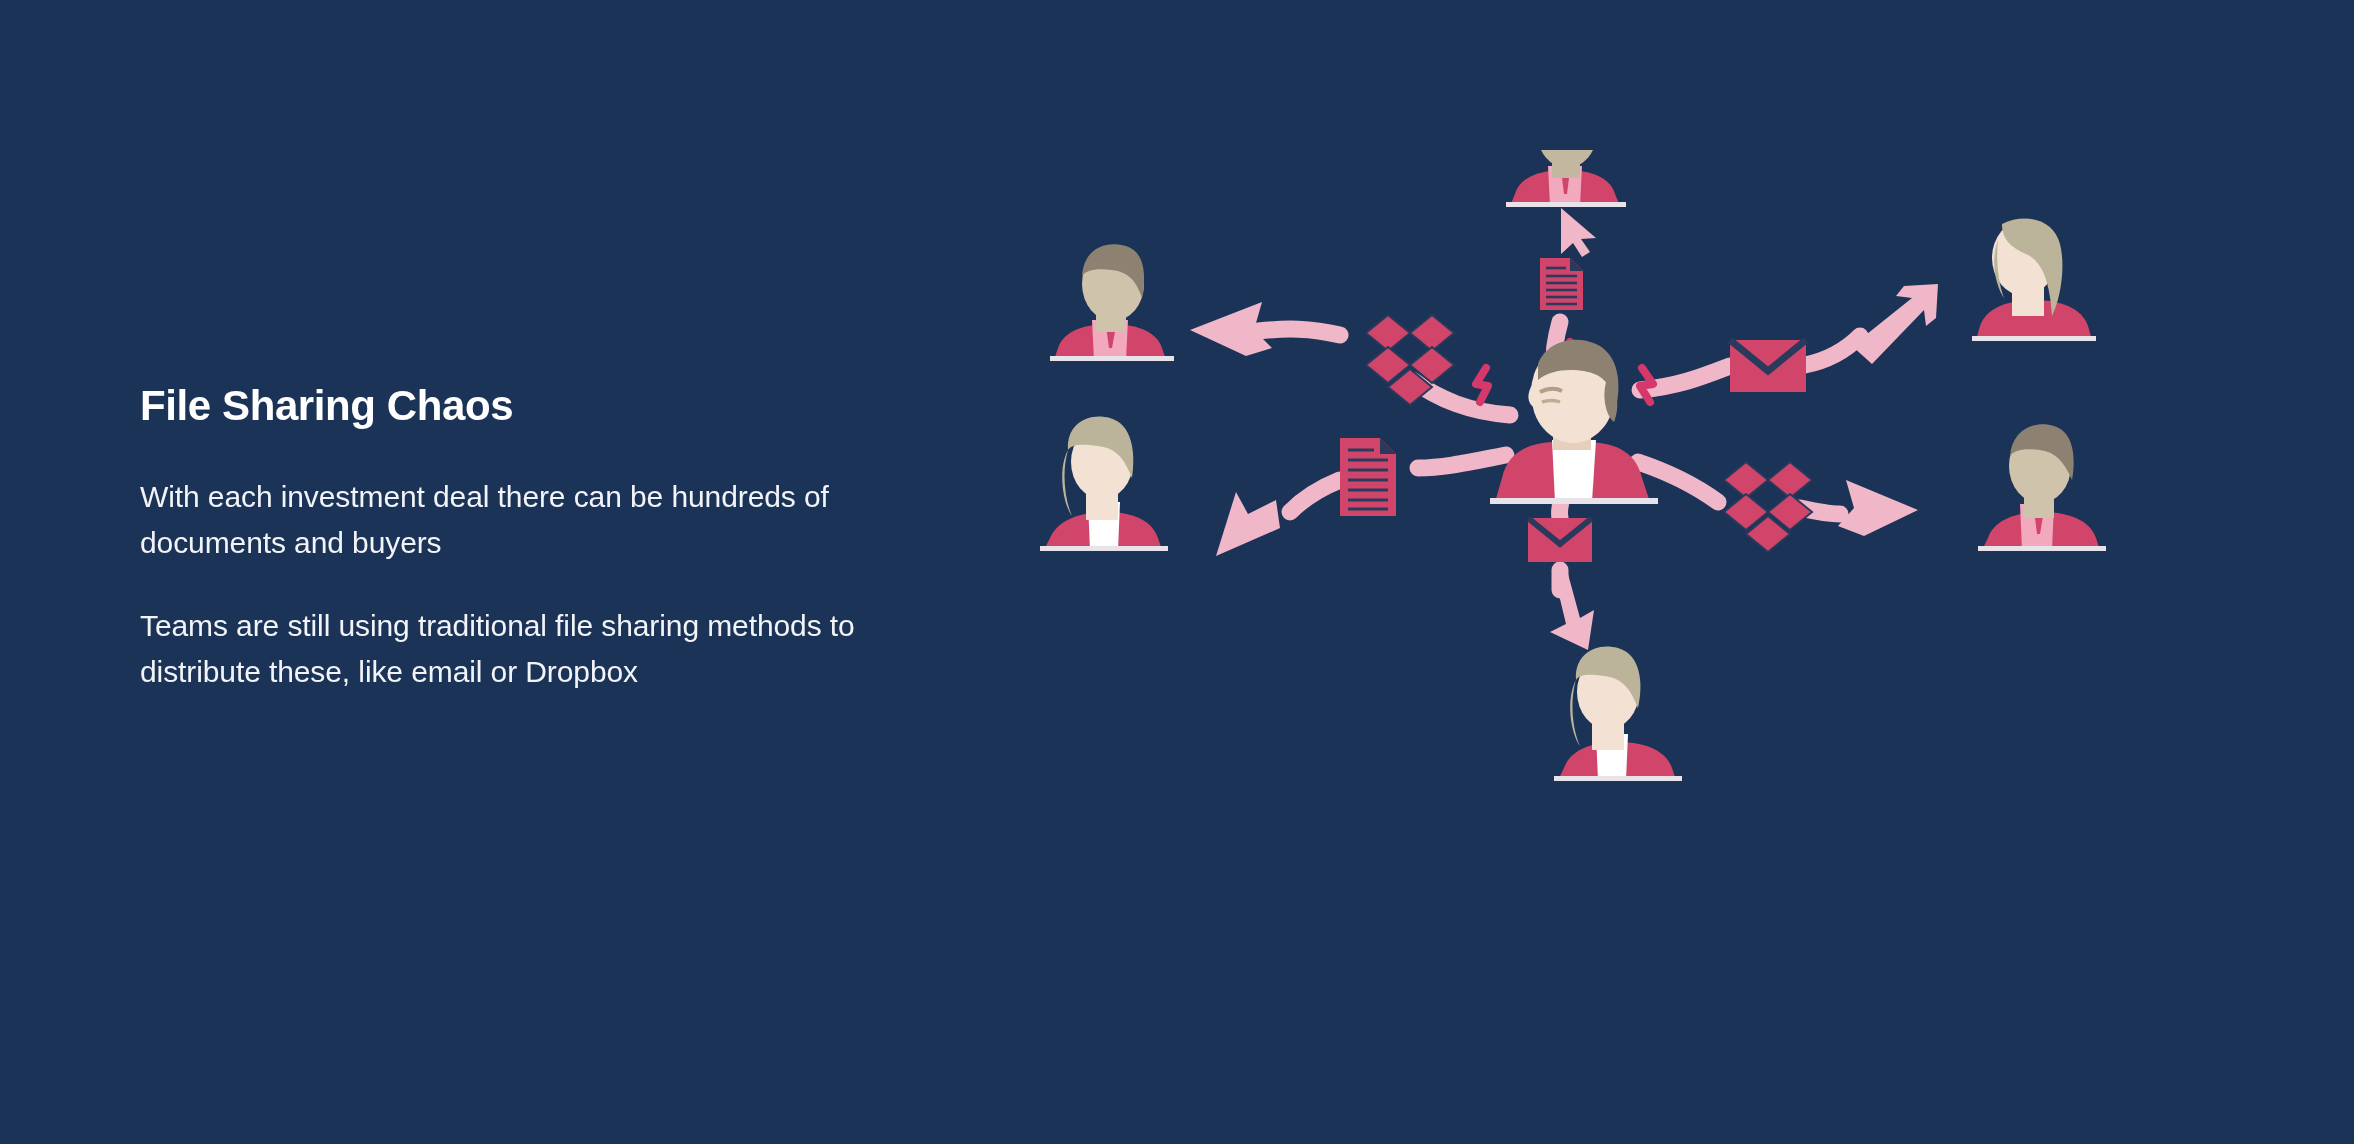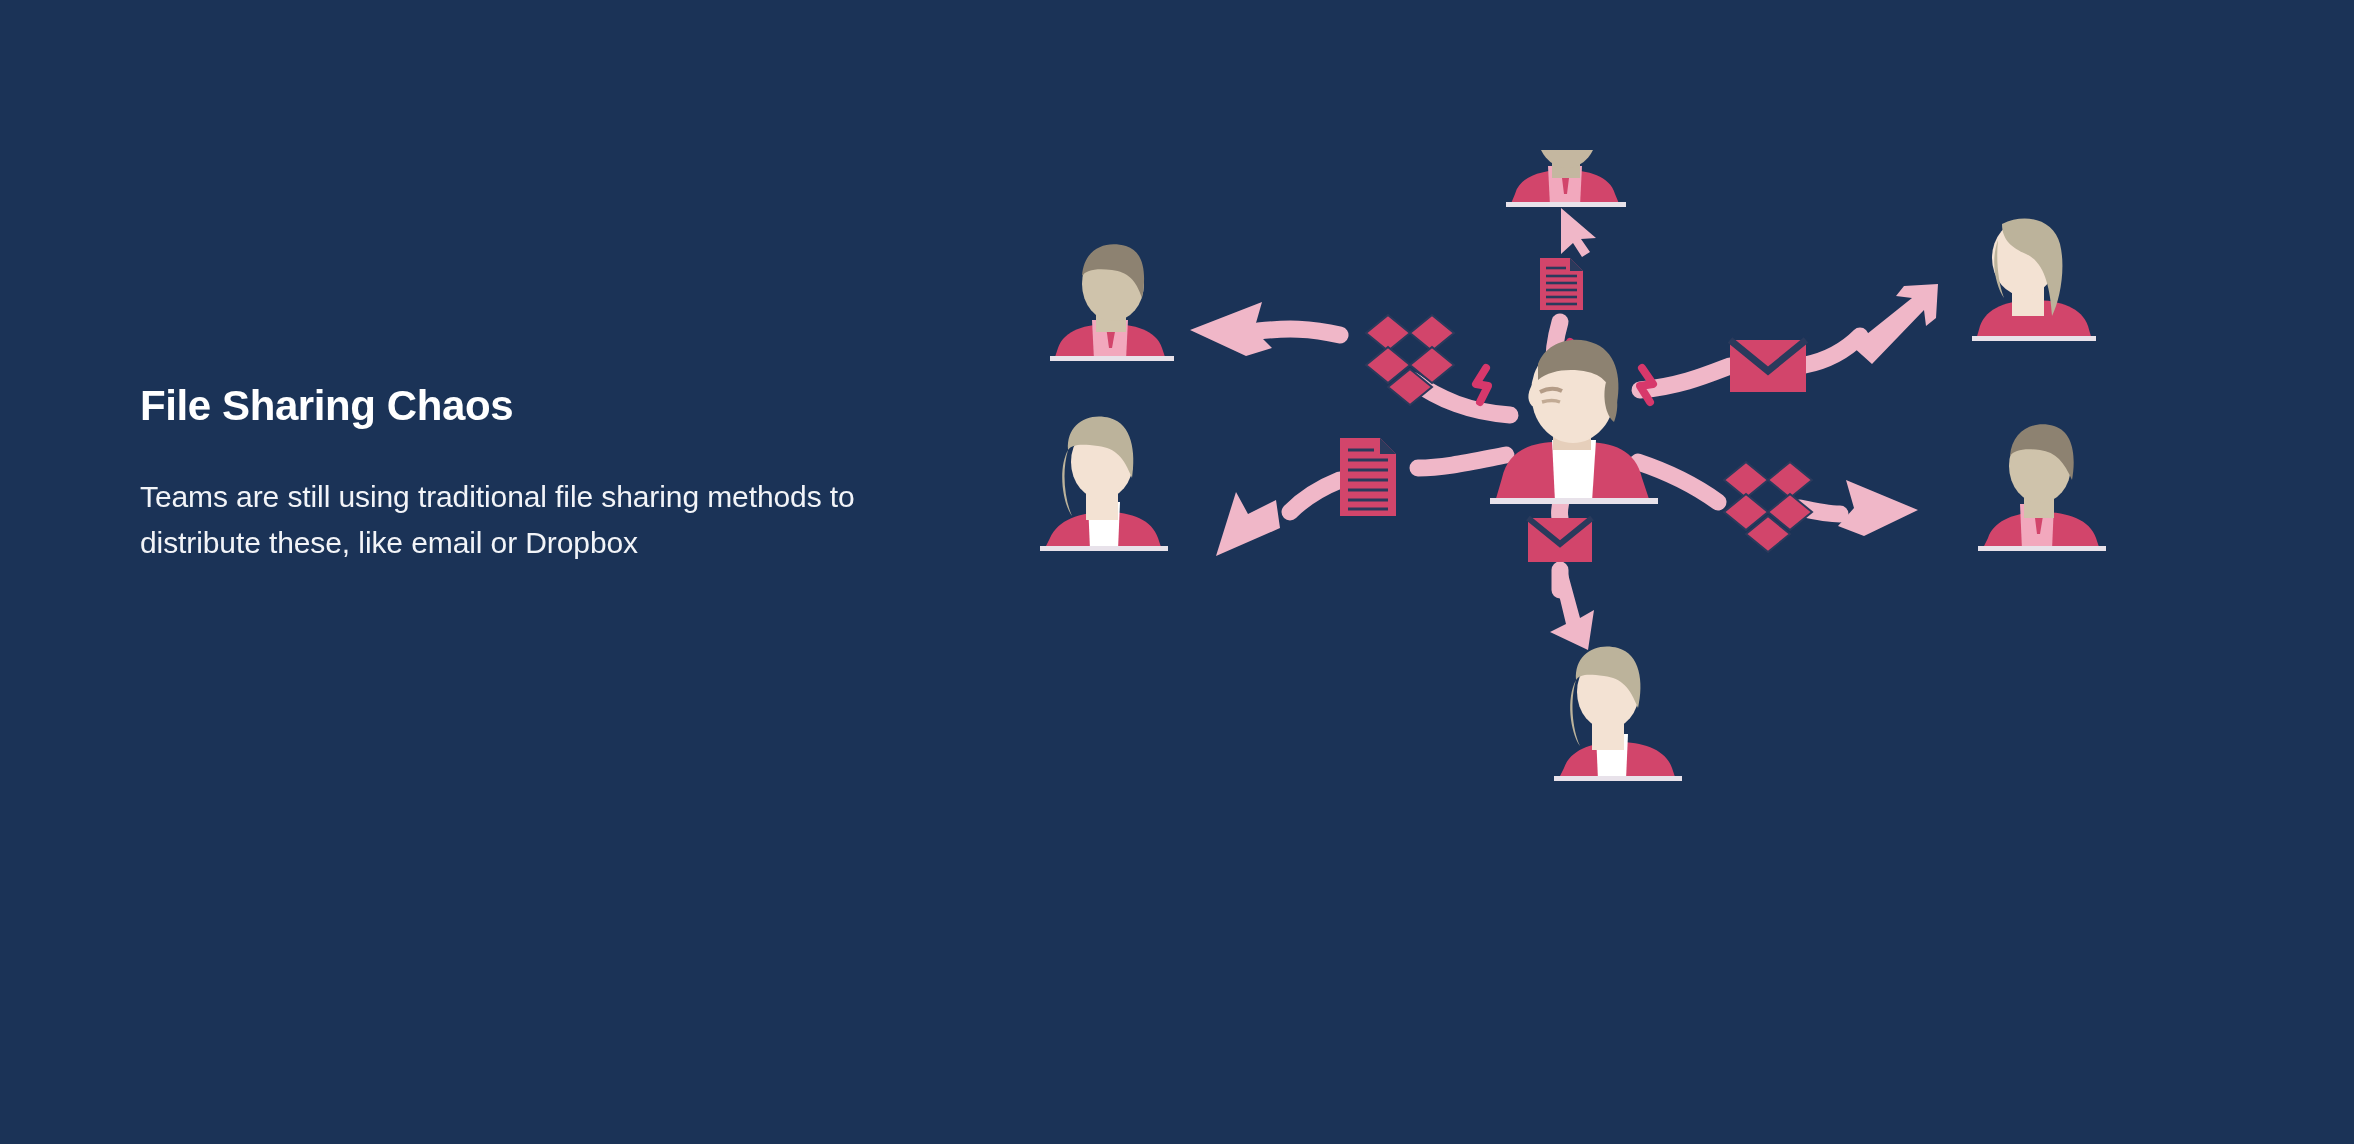--- a/index.html
+++ b/index.html
@@ -64,20 +64,21 @@
   }
 </style>
 </head>
 <body style="background: rgb(27, 51, 87);">
 
 <div class="slide" style="background: rgb(27, 51, 87);">
 
   <div class="text-panel">
     <h1 class="slide-title">File Sharing Chaos</h1>
 
+    <p class="body-para">With each investment deal there can be hundreds of documents and buyers</p>
 
     <p class="body-para">Teams are still using traditional file sharing methods to distribute these, like email or Dropbox</p>
   </div>
 
   <div class="illustration">
     <svg viewBox="0 0 1140 800" xmlns="http://www.w3.org/2000/svg">
 
       <defs>
         
       </defs>

